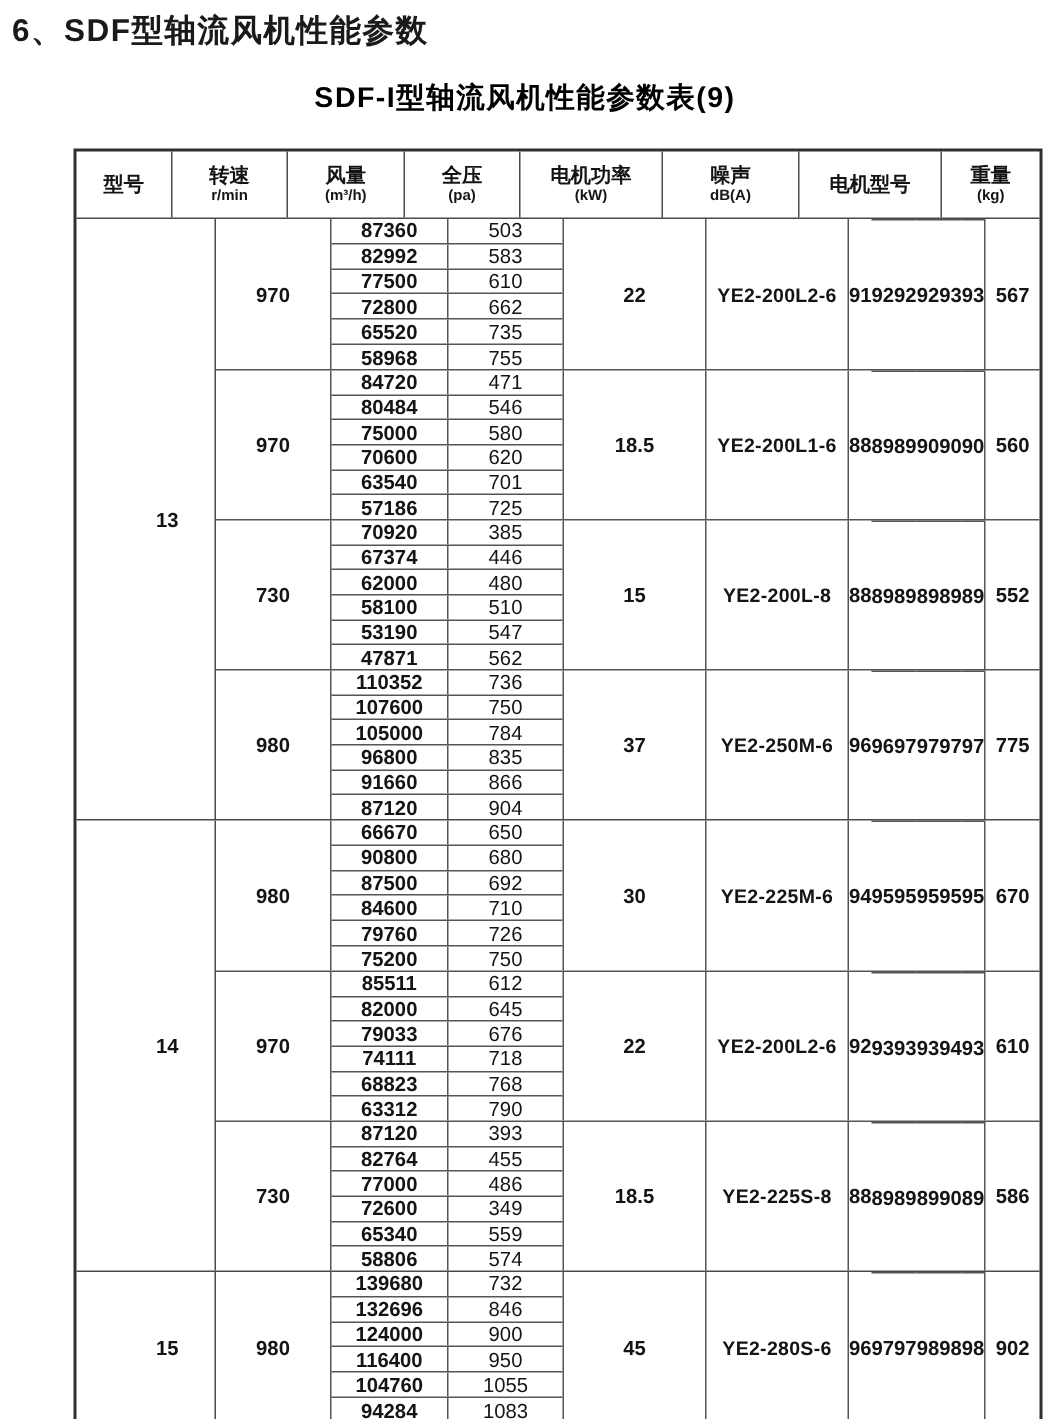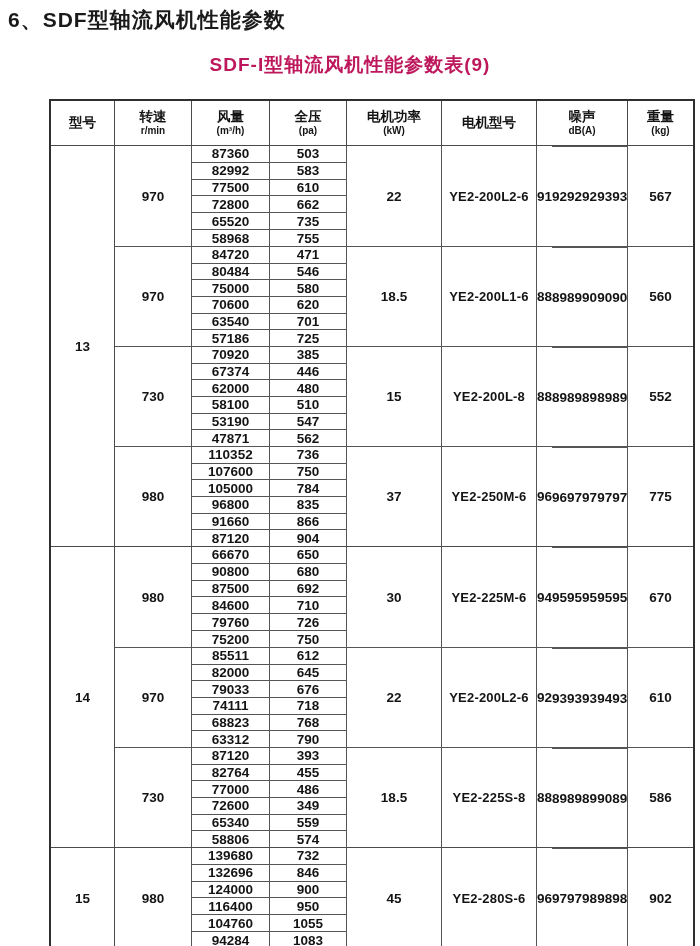--- a/index.html
+++ b/index.html
@@ -1,50 +1,50 @@
 <!DOCTYPE html>
 <html><head>
 <meta charset="utf-8">
 <style>
   html,body{margin:0;padding:0;background:#fff;width:700px;height:946px;overflow:hidden;}
   body{font-family:"Liberation Sans","DejaVu Sans",sans-serif;color:#141414;-webkit-font-smoothing:antialiased;}
   .page{position:relative;width:580px;height:946px;background:#fff;}
   .doc-title{position:absolute;left:8px;top:6px;font-size:21px;font-weight:bold;letter-spacing:1px;color:#1a1a1a;}
-  .doc-subtitle{position:absolute;left:0;top:52px;width:700px;text-align:center;font-size:19px;font-weight:bold;letter-spacing:1px;color:#be185d;}
+  .doc-subtitle{position:absolute;left:0;top:52px;width:700px;text-align:center;font-size:19px;font-weight:bold;letter-spacing:1px;color:#000000;}
 
   .spec-table{position:absolute;left:49px;top:99px;width:646px;border:2px solid #2f2f2f;box-sizing:border-box;background:#fff;}
   .hdr-row{display:flex;height:44px;border-bottom:1px solid #4a4a4a;}
   .hdr-cell{display:flex;flex-direction:column;align-items:center;justify-content:center;border-right:1px solid #4a4a4a;font-weight:bold;line-height:1.15;box-sizing:border-box;}
   .hdr-cell:last-child{border-right:none;}
   .h1{font-size:13.5px;}
   .h2{font-size:10px;}
 
   
   .w-model{flex:0 0 64px;}
   .w-speed{flex:0 0 77px;}
   .w-flow{flex:0 0 78px;}
   .w-press{flex:0 0 77px;}
   .w-power{flex:0 0 95px;}
   .w-motor{flex:0 0 95px;}
   .w-noise{flex:0 0 91px;}
   .w-weight{flex:1 1 auto;text-align:right;}
 
   .model-section{display:flex;}
   .model-section + .model-section{border-top:1px solid #4a4a4a;}
-  .model-cell{flex:0 0 64px;display:flex;align-items:center;justify-content:center;border-right:1px solid #4a4a4a;font-weight:bold;font-size:13.5px;box-sizing:border-box;}
+  .model-cell{flex:0 0 64px;display:flex;align-items:center;justify-content:center;border-right:1px solid #4a4a4a;font-weight:bold;font-size:13.5px;box-sizing:border-box;margin-left:29px;}
   .blocks{flex:1 1 auto;display:flex;flex-direction:column;}
   .block{display:flex;height:100px;box-sizing:border-box;}
   .block + .block{border-top:1px solid #555;}
   .cell{display:flex;align-items:center;justify-content:center;font-weight:bold;font-size:13.5px;border-right:1px solid #555;box-sizing:border-box;}
   .cell.last{border-right:none;}
   .rows-col{flex:0 0 155px;display:flex;flex-direction:column;border-right:1px solid #555;box-sizing:border-box;}
   .sub-row{flex:1 1 0;display:flex;box-sizing:border-box;}
   .sub-row + .sub-row{border-top:1px solid #555;}
   .sub-row .flow{flex:0 0 78px;display:flex;align-items:center;justify-content:center;border-right:1px solid #555;font-weight:bold;font-size:13.5px;box-sizing:border-box;}
-  .sub-row .press{flex:1 1 auto;display:flex;align-items:center;justify-content:center;font-weight:bold;font-size:13.5px;}
+  .sub-row .press{flex:1 1 auto;display:flex;align-items:center;justify-content:center;font-weight:normal;font-size:13.5px;}
   .noise-col{flex:0 0 91px;display:flex;flex-direction:row;border-right:1px solid #555;box-sizing:border-box;}
   .noise-cell{flex:1 1 0;display:flex;align-items:center;justify-content:center;font-weight:bold;font-size:13.5px;box-sizing:border-box;}
   .noise-cell + .noise-cell{border-top:1px solid #555;}
   .motor-cell{font-size:13px;letter-spacing:0.2px;}
 </style>
 </head>
 <body>
 
 <div class="page">
   <div class="doc-title">6、SDF型轴流风机性能参数</div>
@@ -64,26 +64,26 @@
         <span class="h2">(m³/h)</span>
       </div>
       <div class="hdr-cell w-press">
         <span class="h1">全压</span>
         <span class="h2">(pa)</span>
       </div>
       <div class="hdr-cell w-power">
         <span class="h1">电机功率</span>
         <span class="h2">(kW)</span>
       </div>
-      <div class="hdr-cell w-motor">
-        <span class="h1">电机型号</span>
-      </div>
       <div class="hdr-cell w-noise">
         <span class="h1">噪声</span>
         <span class="h2">dB(A)</span>
+      </div>
+      <div class="hdr-cell w-motor">
+        <span class="h1">电机型号</span>
       </div>
       <div class="hdr-cell w-weight">
         <span class="h1">重量</span>
         <span class="h2">(kg)</span>
       </div>
     </div>
     <div>
         <div class="model-section">
           <div class="model-cell">13</div>
           <div class="blocks">

